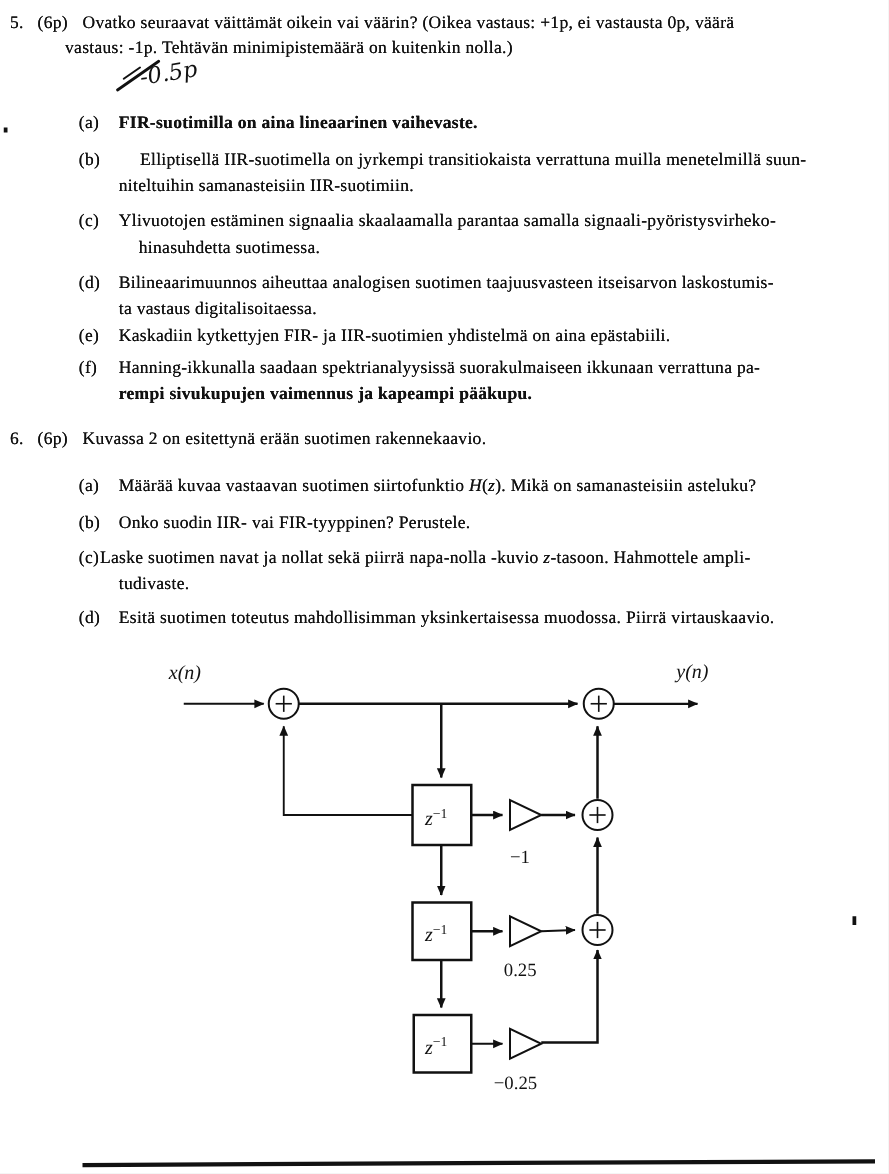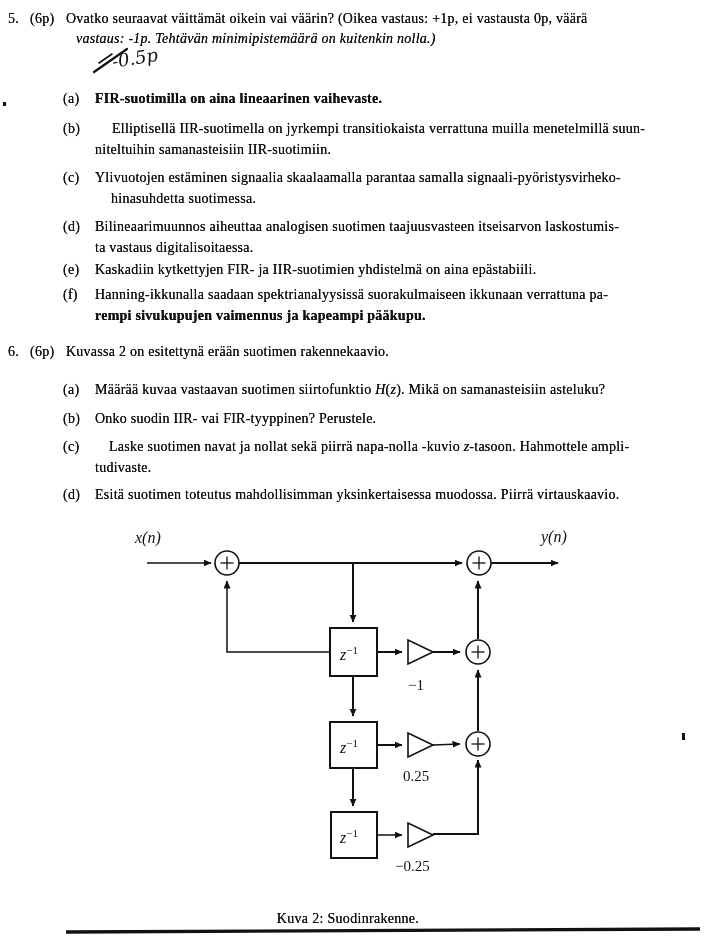--- a/index.html
+++ b/index.html
@@ -32,21 +32,21 @@
 </style>
 </head>
 <body>
 
 <div class="page">
 
   <div id="problem-5">
       <div class="tline" style="top: 11px; left: 8px;">5.</div>
       <div class="tline" style="top: 11px; left: 30px;">(6p)</div>
       <div class="tline" style="top: 11px; left: 66px;">Ovatko seuraavat väittämät oikein vai väärin? (Oikea vastaus: +1p, ei vastausta 0p, väärä</div>
-      <div class="tline" style="top: 31px; left: 76px; font-style: italic;">vastaus: -1p. Tehtävän minimipistemäärä on kuitenkin nolla.)</div>
+      <div class="tline" style="top: 31px; left: 52px;">vastaus: -1p. Tehtävän minimipistemäärä on kuitenkin nolla.)</div>
       <div class="tline" style="top: 91px; left: 63px;">(a)</div>
       <div class="tline" style="top: 91px; left: 95px; font-weight: bold;">FIR-suotimilla on aina lineaarinen vaihevaste.</div>
       <div class="tline" style="top: 121px; left: 63px;">(b)</div>
       <div class="tline" style="top: 121px; left: 95px; margin-left: 17px;">Elliptisellä IIR-suotimella on jyrkempi transitiokaista verrattuna muilla menetelmillä suun-</div>
       <div class="tline" style="top: 142px; left: 95px; text-align: center;">niteltuihin samanasteisiin IIR-suotimiin.</div>
       <div class="tline" style="top: 170px; left: 63px;">(c)</div>
       <div class="tline" style="top: 170px; left: 95px;">Ylivuotojen estäminen signaalia skaalaamalla parantaa samalla signaali-pyöristysvirheko-</div>
       <div class="tline" style="top: 191px; left: 111px;">hinasuhdetta suotimessa.</div>
       <div class="tline" style="top: 219px; left: 63px;">(d)</div>
       <div class="tline" style="top: 219px; left: 95px;">Bilineaarimuunnos aiheuttaa analogisen suotimen taajuusvasteen itseisarvon laskostumis-</div>
@@ -59,21 +59,21 @@
     </div>
   <div id="problem-6">
       <div class="tline" style="top: 344px; left: 8px;">6.</div>
       <div class="tline" style="top: 344px; left: 30px;">(6p)</div>
       <div class="tline" style="top: 344px; left: 66px;">Kuvassa 2 on esitettynä erään suotimen rakennekaavio.</div>
       <div class="tline" style="top: 382px; left: 63px;">(a)</div>
       <div class="tline" style="top: 382px; left: 95px;"><span>Määrää kuvaa vastaavan suotimen siirtofunktio </span><span class="seg-i">H</span><span>(</span><span class="seg-i">z</span><span>). Mikä on samanasteisiin asteluku?</span></div>
       <div class="tline" style="top: 411px; left: 63px;">(b)</div>
       <div class="tline" style="top: 411px; left: 95px;">Onko suodin IIR- vai FIR-tyyppinen? Perustele.</div>
       <div class="tline" style="top: 439px; left: 63px;">(c)</div>
-      <div class="tline" style="top: 439px; left: 109px;"><span>Laske suotimen navat ja nollat sekä piirrä napa-nolla -kuvio </span><span class="seg-i">z</span><span>-tasoon. Hahmottele ampli-</span></div>
+      <div class="tline" style="top: 439px; left: 80px;"><span>Laske suotimen navat ja nollat sekä piirrä napa-nolla -kuvio </span><span class="seg-i">z</span><span>-tasoon. Hahmottele ampli-</span></div>
       <div class="tline" style="top: 460px; left: 95px;">tudivaste.</div>
       <div class="tline" style="top: 487px; left: 63px;">(d)</div>
       <div class="tline" style="top: 487px; left: 95px;">Esitä suotimen toteutus mahdollisimman yksinkertaisessa muodossa. Piirrä virtauskaavio.</div>
     </div>
 
   <svg class="diagram-svg" width="711" height="939" viewBox="0 0 711 939">
     <defs>
       <marker id="ar" markerUnits="userSpaceOnUse" markerWidth="10" markerHeight="9" refX="7.5" refY="3.5" orient="auto">
         <path d="M0,0 L8,3.5 L0,7 Z" fill="#111"></path>
       </marker>
@@ -161,14 +161,13 @@
       <path d="M94,72 L127,49" stroke="#111" stroke-width="2.2" fill="none" stroke-linecap="round"></path>
       <path d="M99,63 L112,54" stroke="#111" stroke-width="1.6" fill="none" stroke-linecap="round"></path>
       <text x="0" y="0" transform="translate(113,68) rotate(-9)" font-family="DejaVu Serif, serif" font-style="italic" font-size="18" fill="#111">-0.5p</text>
     </g>
 
     <line x1="66" y1="932" x2="700" y2="929" stroke="#111" stroke-width="3.4"></line>
     <rect x="3" y="102" width="3" height="4" fill="#111"></rect>
     <rect x="682" y="733" width="3" height="7" fill="#111"></rect>
   </svg>
 
-  <div class="caption">Kuva 2: Suodinrakenne.</div>
 </div>
 
 </body></html>

